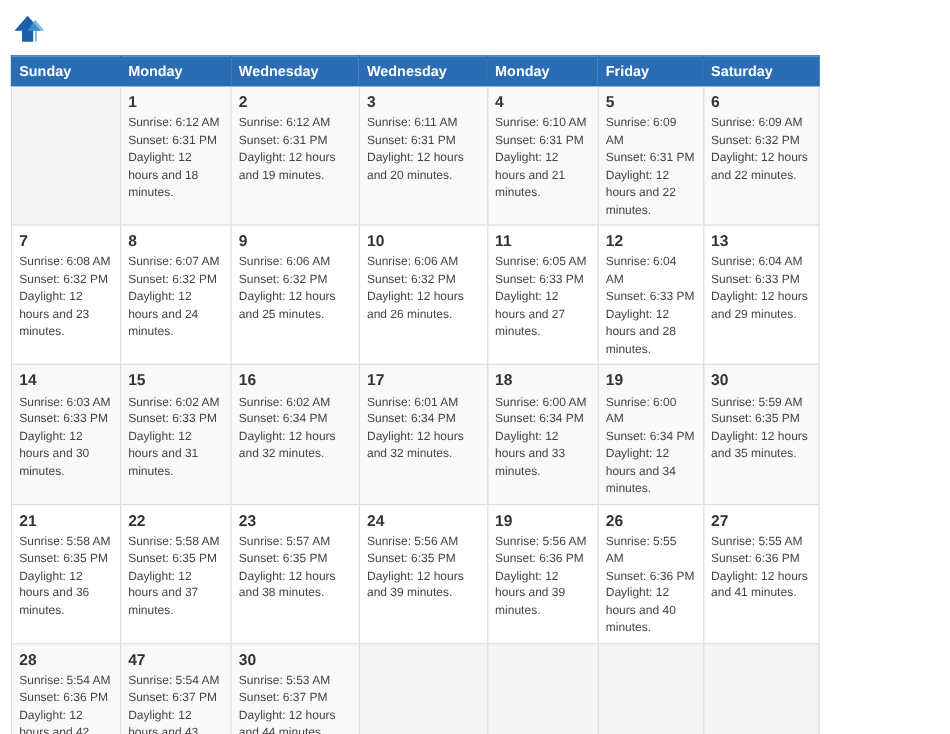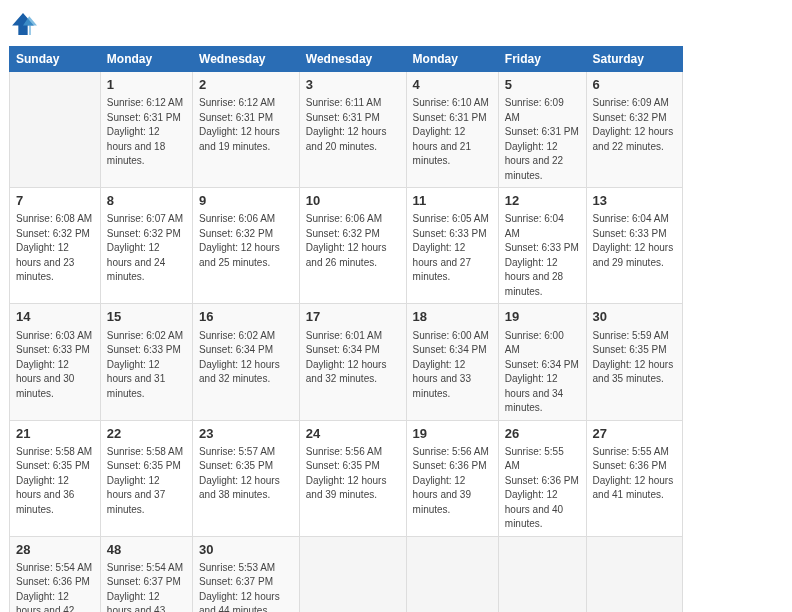--- a/index.html
+++ b/index.html
@@ -251,21 +251,21 @@
           <span class="day-number">27</span>
           <span class="day-info">Sunrise: 5:55 AM<br>Sunset: 6:36 PM<br>Daylight: 12 hours and 41 minutes.</span>
         </td>
         </tr>
         <tr>
           <td>
           <span class="day-number">28</span>
           <span class="day-info">Sunrise: 5:54 AM<br>Sunset: 6:36 PM<br>Daylight: 12 hours and 42 minutes.</span>
         </td>
           <td>
-          <span class="day-number">48</span>
+          <span class="day-number">47</span>
           <span class="day-info">Sunrise: 5:54 AM<br>Sunset: 6:37 PM<br>Daylight: 12 hours and 43 minutes.</span>
         </td>
           <td>
           <span class="day-number">30</span>
           <span class="day-info">Sunrise: 5:53 AM<br>Sunset: 6:37 PM<br>Daylight: 12 hours and 44 minutes.</span>
         </td>
           <td class="empty-cell"></td>
           <td class="empty-cell"></td>
           <td class="empty-cell"></td>
           <td class="empty-cell"></td>

